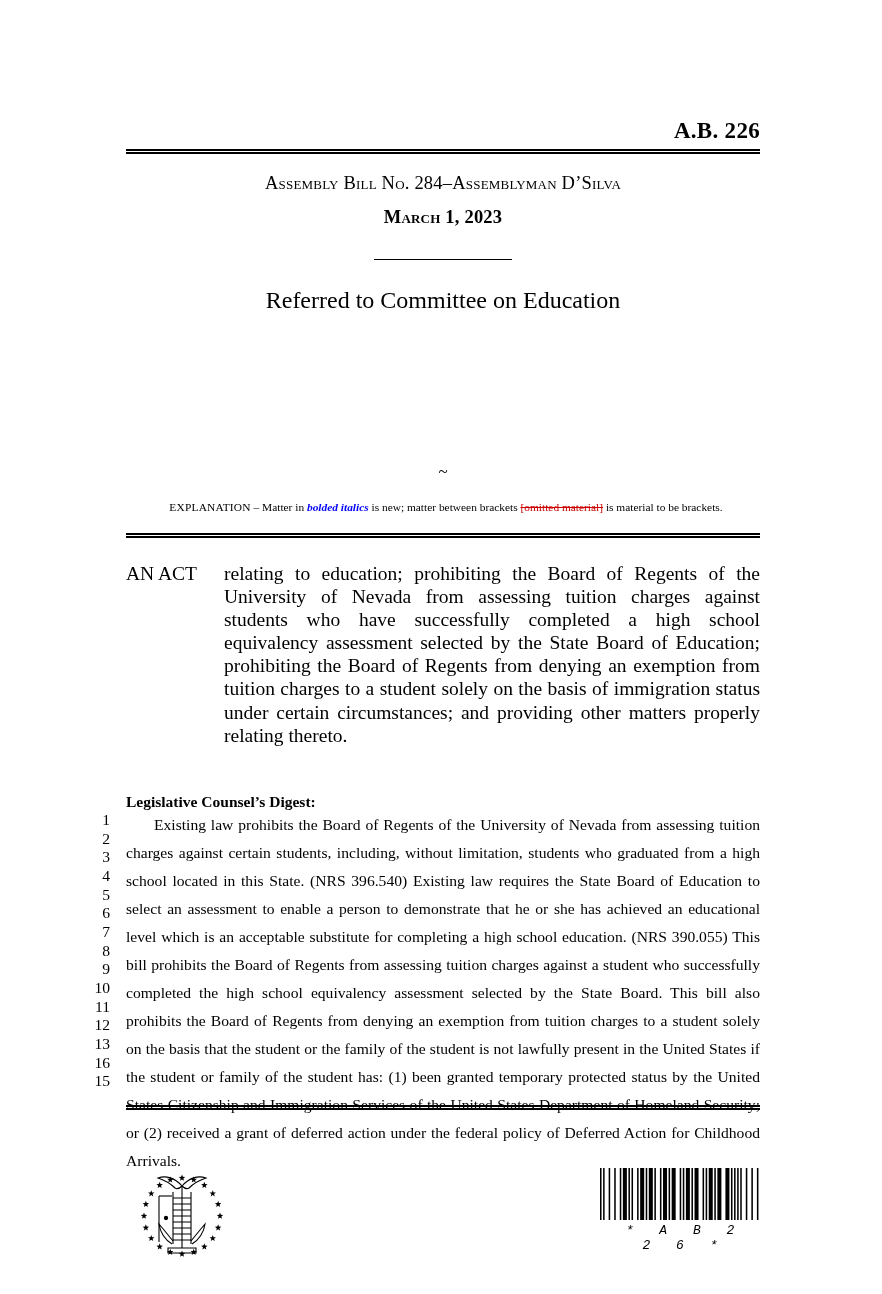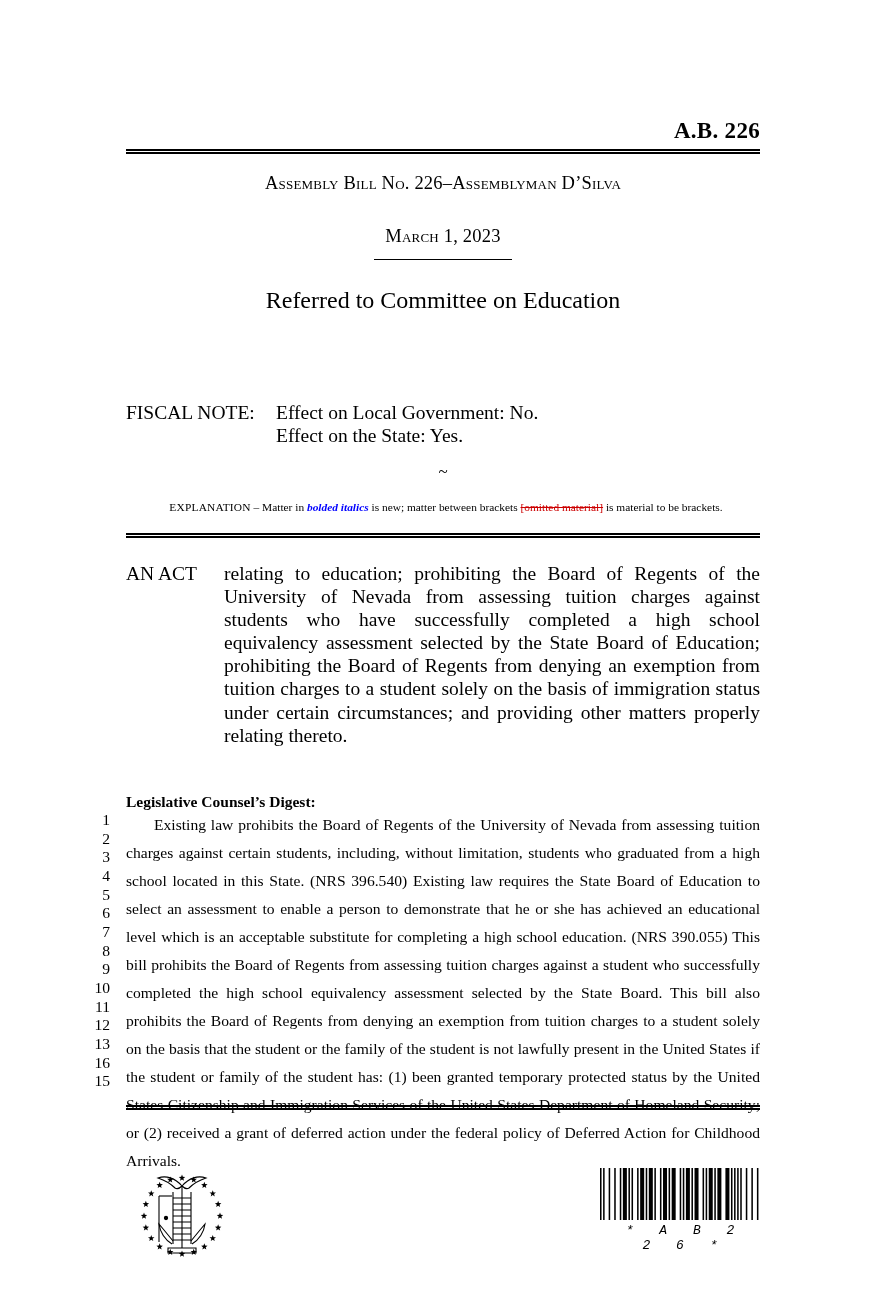--- a/index.html
+++ b/index.html
@@ -60,21 +60,21 @@
   .smallcaps-line {
     position: absolute;
     left: 126px;
     width: 634px;
     text-align: center;
     font-variant: small-caps;
     font-size: 18.5px;
     letter-spacing: 0.2px;
   }
   #bill-title { top: 173px; }
-  #bill-date  { top: 226px; }
+  #bill-date  { top: 207px; font-weight: bold; }
 
   .shortrule {
     position: absolute;
     left: 374px;
     top: 259px;
     width: 138px;
     height: 1px;
     background: #000;
   }
 
@@ -230,36 +230,27 @@
   }
 </style>
 </head>
 <body>
 
 <div class="page">
 
   <div class="billno">A.B. 226</div>
   <div class="doublerule" id="rule-top"></div>
 
-  <div class="smallcaps-line" id="bill-title">Assembly Bill No. 226–Assemblyman D’Silva</div>
+  <div class="smallcaps-line" id="bill-title">Assembly Bill No. 284–Assemblyman D’Silva</div>
   <div class="smallcaps-line" id="bill-date">March 1, 2023</div>
   <div class="shortrule"></div>
 
   <div class="referred">Referred to Committee on Education</div>
 
 
-  <div class="sumblock" id="fiscal-block">
-    <div class="fiscal-row">
-      <div class="fiscal-label">FISCAL NOTE:</div>
-      <div class="fiscal-values">
-        <div>Effect on Local Government: No.</div>
-        <div>Effect on the State: Yes.</div>
-      </div>
-    </div>
-  </div>
 
   <div class="tilde">~</div>
 
   <div class="explanation"><span class="exp-word">EXPLANATION</span><span> – Matter in </span><span class="bolded-italics">bolded italics</span><span> is new; matter between brackets </span><span class="omitted">[omitted material]</span><span> is material to be brackets.</span></div>
 
   <div class="doublerule" id="rule-mid"></div>
 
   <div class="anact">
     <span class="lead">AN ACT</span><span>relating to education; prohibiting the Board of Regents of the University of Nevada from assessing tuition charges against students who have successfully completed a high school equivalency assessment selected by the State Board of Education; prohibiting the Board of Regents from denying an exemption from tuition charges to a student solely on the basis of immigration status under certain circumstances; and providing other matters properly relating thereto.</span>
   </div>

